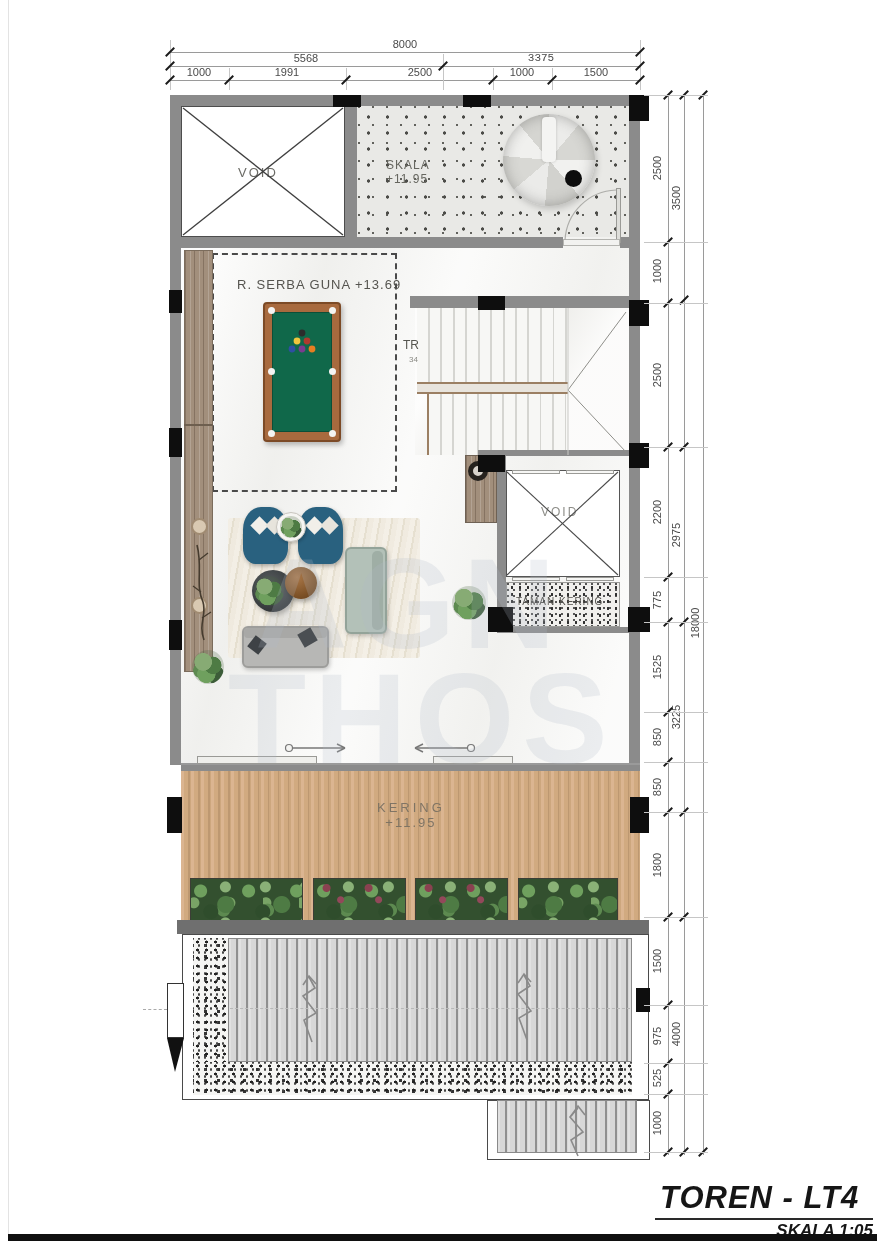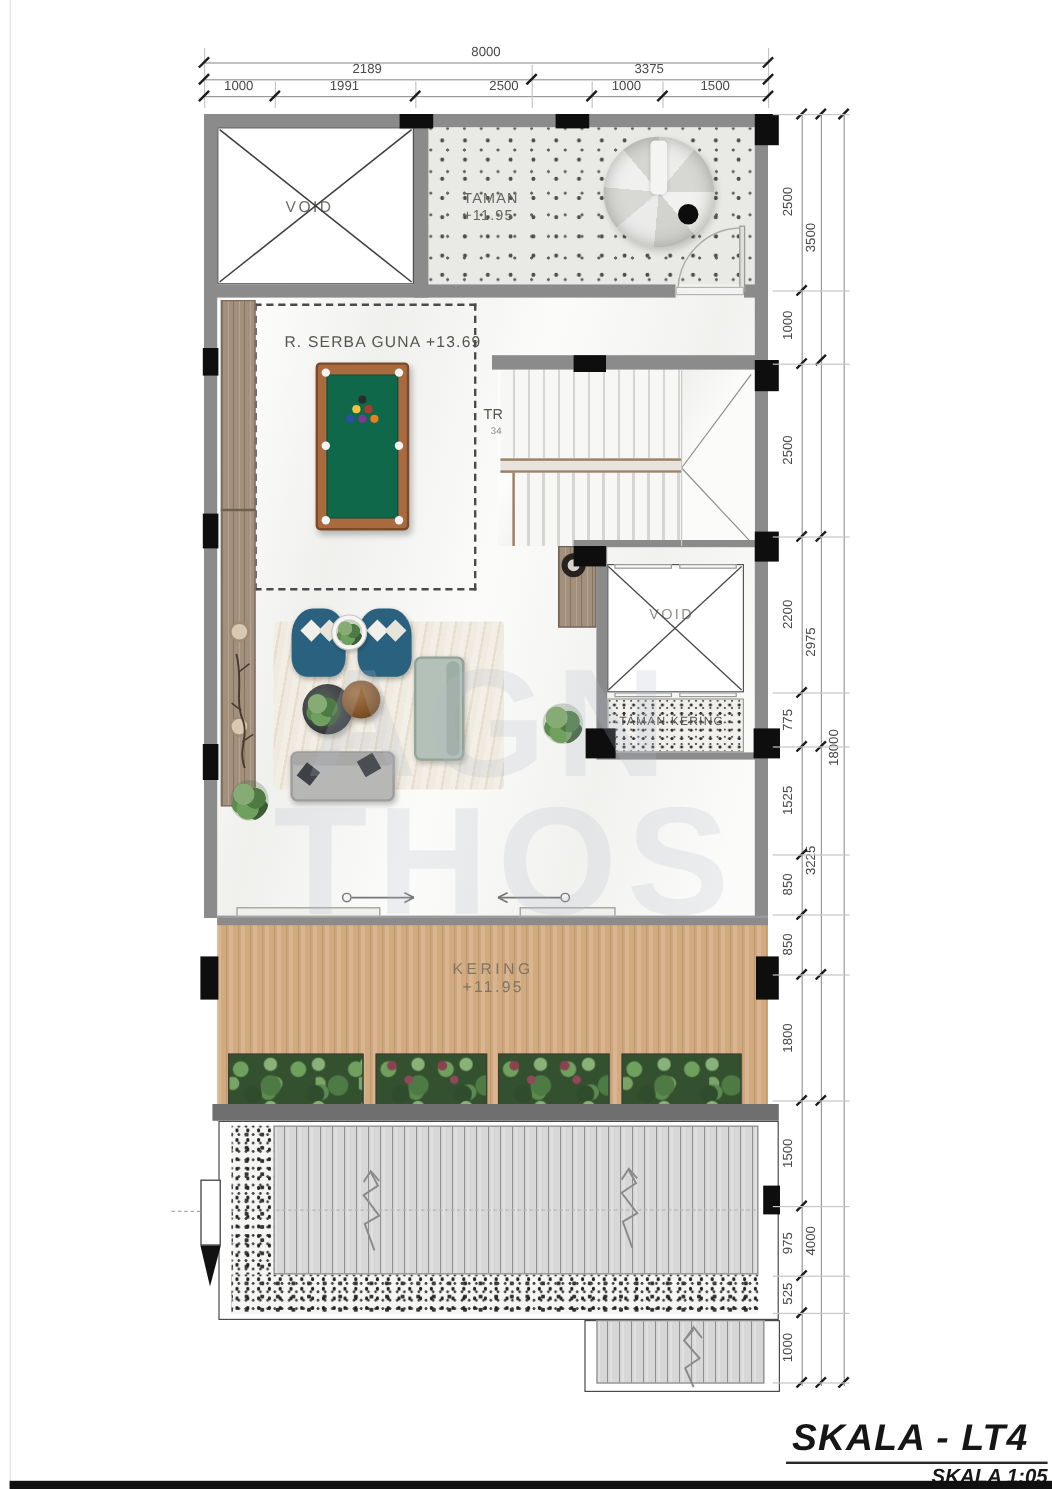--- a/index.html
+++ b/index.html
@@ -83,22 +83,22 @@
     <div class="dim-line-h" style="left:170px;top:66px;width:470px;"></div>
     <div class="dim-line-h" style="left:170px;top:80px;width:470px;"></div>
     <div class="ext-v" style="left:170px;top:40px;height:50px;"></div>
     <div class="ext-v" style="left:640px;top:40px;height:50px;"></div>
     <div class="ext-v" style="left:443px;top:54px;height:36px;"></div>
     <div class="ext-v" style="left:229px;top:68px;height:22px;"></div>
     <div class="ext-v" style="left:346px;top:68px;height:22px;"></div>
     <div class="ext-v" style="left:493px;top:68px;height:22px;"></div>
     <div class="ext-v" style="left:552px;top:68px;height:22px;"></div>
     <div class="dim-label" style="left:375px;top:38px;">8000</div>
-    <div class="dim-label" style="left:276px;top:52px;">2189</div>
-    <div class="dim-label" style="left:511px;top:52px;">3375</div>
+    <div class="dim-label" style="left:276px;top:52px;">5568</div>
+    <div class="dim-label" style="left:511px;top:52px;font-family:Liberation Mono, monospace;">3375</div>
     <div class="dim-label" style="left:169px;top:66px;">1000</div>
     <div class="dim-label" style="left:257px;top:66px;">1991</div>
     <div class="dim-label" style="left:390px;top:66px;">2500</div>
     <div class="dim-label" style="left:492px;top:66px;">1000</div>
     <div class="dim-label" style="left:566px;top:66px;">1500</div>
   </div>
 
   <div>
     <div class="dim-line-v" style="left:668px;top:95px;height:1060px;"></div>
     <div class="dim-line-v" style="left:684px;top:95px;height:1060px;"></div>
@@ -126,21 +126,21 @@
     <div class="dim-v-label" style="left:663px;top:617px;">18000</div>
   </div>
 
   <div class="hall" style="left:181px;top:106px;width:448px;height:659px;"></div>
 
   <div class="abs" style="left:181px;top:106px;width:164px;height:131px;background:#fff;border:1px solid #4d4d4d;box-sizing:border-box;"></div>
   <div class="room-label" style="left:238px;top:165px;font-size:13px;color:#6b6b66;">VOID</div>
 
   <div class="speckle-concrete abs" style="left:357px;top:106px;width:272px;height:131px;"></div>
   <div class="room-label" style="left:386px;top:158px;font-size:12px;color:#66665f;letter-spacing:1px;">
-    <div>TAMAN</div>
+    <div>SKALA</div>
     <div>+11.95</div>
   </div>
 
   <div class="abs" style="left:503px;top:114px;width:92px;height:92px;border-radius:50%;
        background:conic-gradient(#ececea 0 40deg,#d7d7d3 40deg 90deg,#f1f1ef 90deg 140deg,#d2d2ce 140deg 185deg,#ebebe9 185deg 230deg,#d8d8d4 230deg 275deg,#f0f0ee 275deg 320deg,#d5d5d1 320deg 360deg);
        box-shadow:inset 0 0 14px rgba(90,90,88,.45), 2px 3px 6px rgba(0,0,0,.18);"></div>
   <div class="abs" style="left:542px;top:117px;width:14px;height:45px;background:#f4f4f2;border-radius:4px;box-shadow:0 0 3px rgba(0,0,0,.2);"></div>
   <div class="abs" style="left:565px;top:170px;width:17px;height:17px;border-radius:50%;background:#0d0d0d;"></div>
 
   <div class="wall" style="left:170px;top:95px;width:475px;height:11px;"></div>
@@ -301,21 +301,21 @@
     <path d="M 303 985 L 309 976 L 316 984" fill="none" stroke="#8a8a8a" stroke-width="1.6"></path>
     <path d="M 527 1040 L 519 1018 L 531 1011 L 518 994 L 530 986 L 524 975" fill="none" stroke="#8a8a8a" stroke-width="1.6"></path>
     <path d="M 518 983 L 524 974 L 531 982" fill="none" stroke="#8a8a8a" stroke-width="1.6"></path>
     <path d="M 578 1156 L 571 1140 L 583 1132 L 570 1117 L 578 1108" fill="none" stroke="#8a8a8a" stroke-width="1.6"></path>
     <path d="M 571 1116 L 578 1106 L 585 1115" fill="none" stroke="#8a8a8a" stroke-width="1.6"></path>
   </svg>
 
   <div class="wm" style="left:255px;top:540px;">AGN</div>
   <div class="wm" style="left:228px;top:655px;">THOS</div>
 
-  <div class="title" style="left:660px;top:1180px;font-size:31px;letter-spacing:1px;">SKALA - LT4</div>
+  <div class="title" style="left:660px;top:1180px;font-size:31px;letter-spacing:1px;">TOREN - LT4</div>
   <div class="abs" style="left:655px;top:1218px;width:218px;height:2px;background:#2a2a2a;"></div>
   <div class="title" style="left:753px;top:1221px;width:120px;font-size:17px;text-align:right;">SKALA 1:05</div>
   <div class="abs" style="left:8px;top:1234px;width:869px;height:7px;background:#101010;"></div>
 
 <div class="tick" style="left: 164px; top: 51px;"></div>
     <div class="tick" style="left: 634px; top: 51px;"></div>
     <div class="tick" style="left: 164px; top: 65px;"></div>
     <div class="tick" style="left: 437px; top: 65px;"></div>
     <div class="tick" style="left: 634px; top: 65px;"></div>
     <div class="tick" style="left: 164px; top: 79px;"></div>

